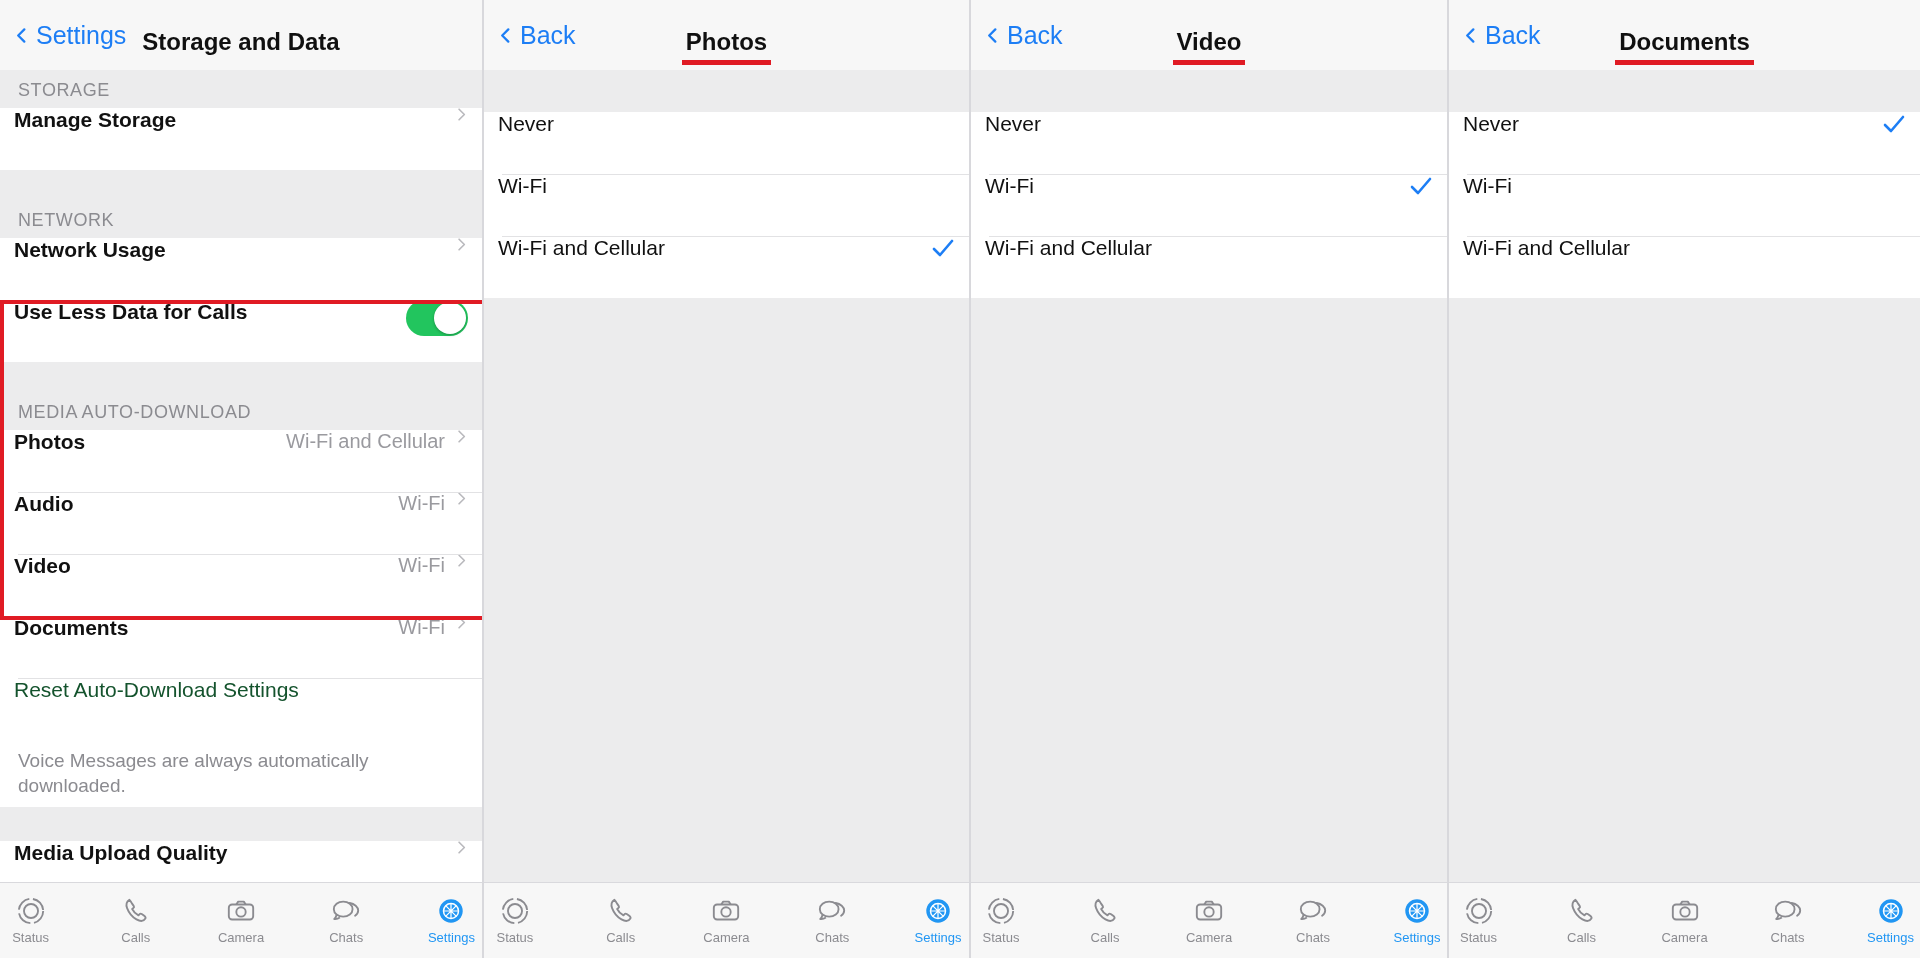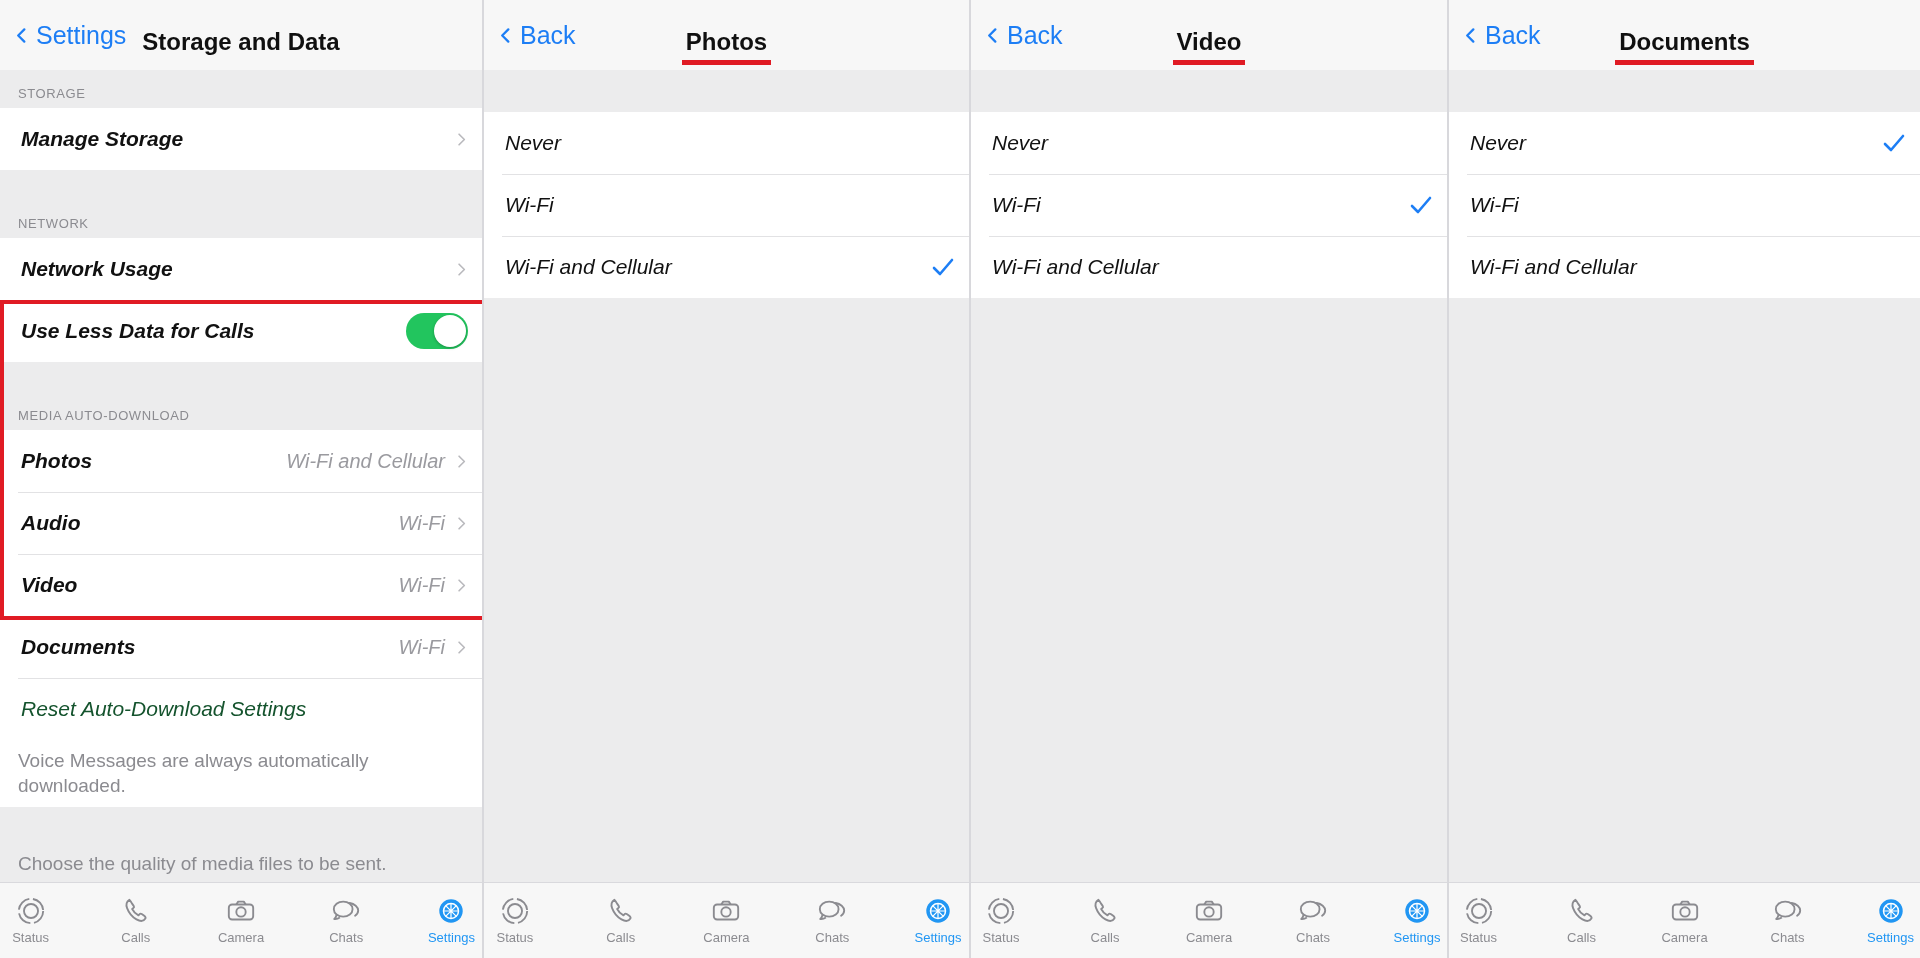--- a/index.html
+++ b/index.html
@@ -48,30 +48,29 @@
   .nav-title span.u.marked::after {
     content: ""; position: absolute; left: -4px; right: -4px; bottom: -6px;
     height: 5px; background: #e01b24;
   }
 
   
   .content { flex: 1 1 auto; background: #ececed; position: relative; overflow: hidden; }
   .group-gap { background: #ececed; }
   .section-hdr {
     background: #ececed;
-    color: #8b8b90; font-size: 13px; letter-spacing: 0.6px;
+    color: #8b8b90; font-size: 18px; letter-spacing: 0.6px;
     padding: 0 12px 7px 18px; display: flex; align-items: flex-end;
   }
   .rows { background: #ffffff; }
   .row {
     height: 62px; background: #ffffff;
-    display: flex; align-items: center;
-    padding-left: 21px; padding-right: 14px;
+    display: flex; 
+    padding-left: 14px; padding-right: 14px;
     position: relative;
-    font-style: italic;
   }
   .row + .row::before {
     content: ""; position: absolute; left: 18px; right: 0; top: 0;
     height: 1px; background: #e2e2e4;
   }
   .row .label { font-size: 21px; color: #111; font-weight: bold; }
   .row .label.muted { color: #14532d; font-weight: normal; }
   .row .spacer { flex: 1 1 auto; }
   .row .value { font-size: 20px; color: #9a9a9f; margin-right: 10px; }
   .chev { width: 13px; height: 13px; display: block; }
@@ -206,20 +205,29 @@
             </svg>
         </div>
         <div class="row">
           <span class="label muted">Reset Auto-Download Settings</span>
           <span class="spacer"></span>
         </div>
       </div>
       <div class="footnote onwhite">Voice Messages are always automatically downloaded.</div>
 
       <div class="group-gap" style="height:34px"></div>
+      <div class="rows">
+        <div class="row">
+          <span class="label">Media Upload Quality</span>
+          <span class="spacer"></span>
+          <svg class="chev" viewBox="0 0 16 16">
+              <path d="M5 1.5 11.5 8 5 14.5" fill="none" stroke="#b9b9bd" stroke-width="2" stroke-linecap="round" stroke-linejoin="round"></path>
+            </svg>
+        </div>
+      </div>
       <div class="footnote">Choose the quality of media files to be sent.</div>
 
       <div class="annot-box" style="left:0px; top:230px; width:486px; height:320px;"></div>
     </div>
 
     <div class="tabbar">
       <div class="tab">
         <svg class="ticon" viewBox="0 0 32 32">
             <circle cx="16" cy="16" r="13" fill="none" stroke="#8b8b90" stroke-width="2" stroke-dasharray="17 4"></circle>
             <circle cx="16" cy="16" r="7.5" fill="none" stroke="#8b8b90" stroke-width="2"></circle>

